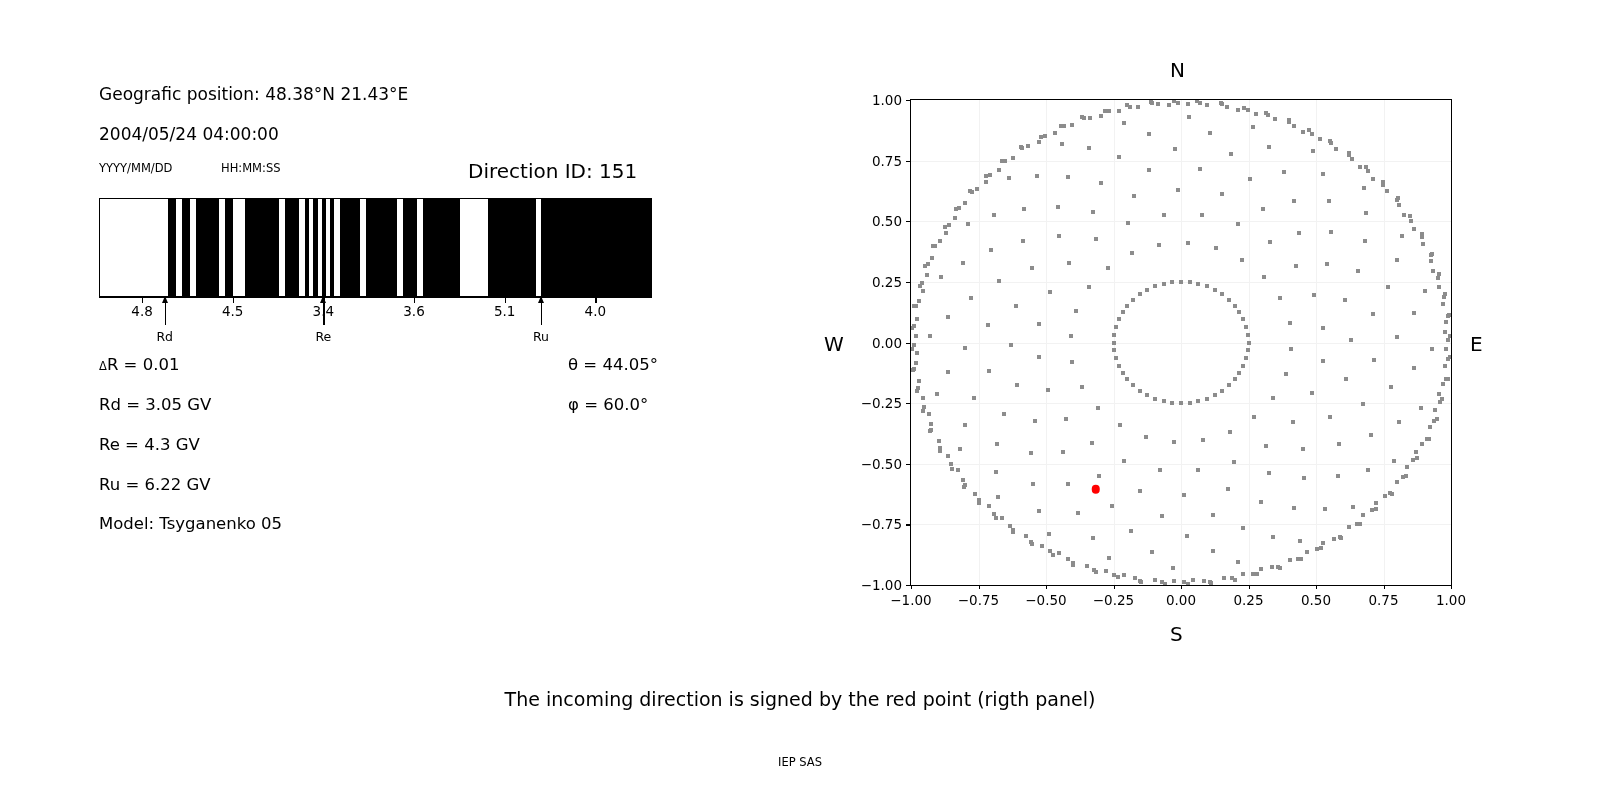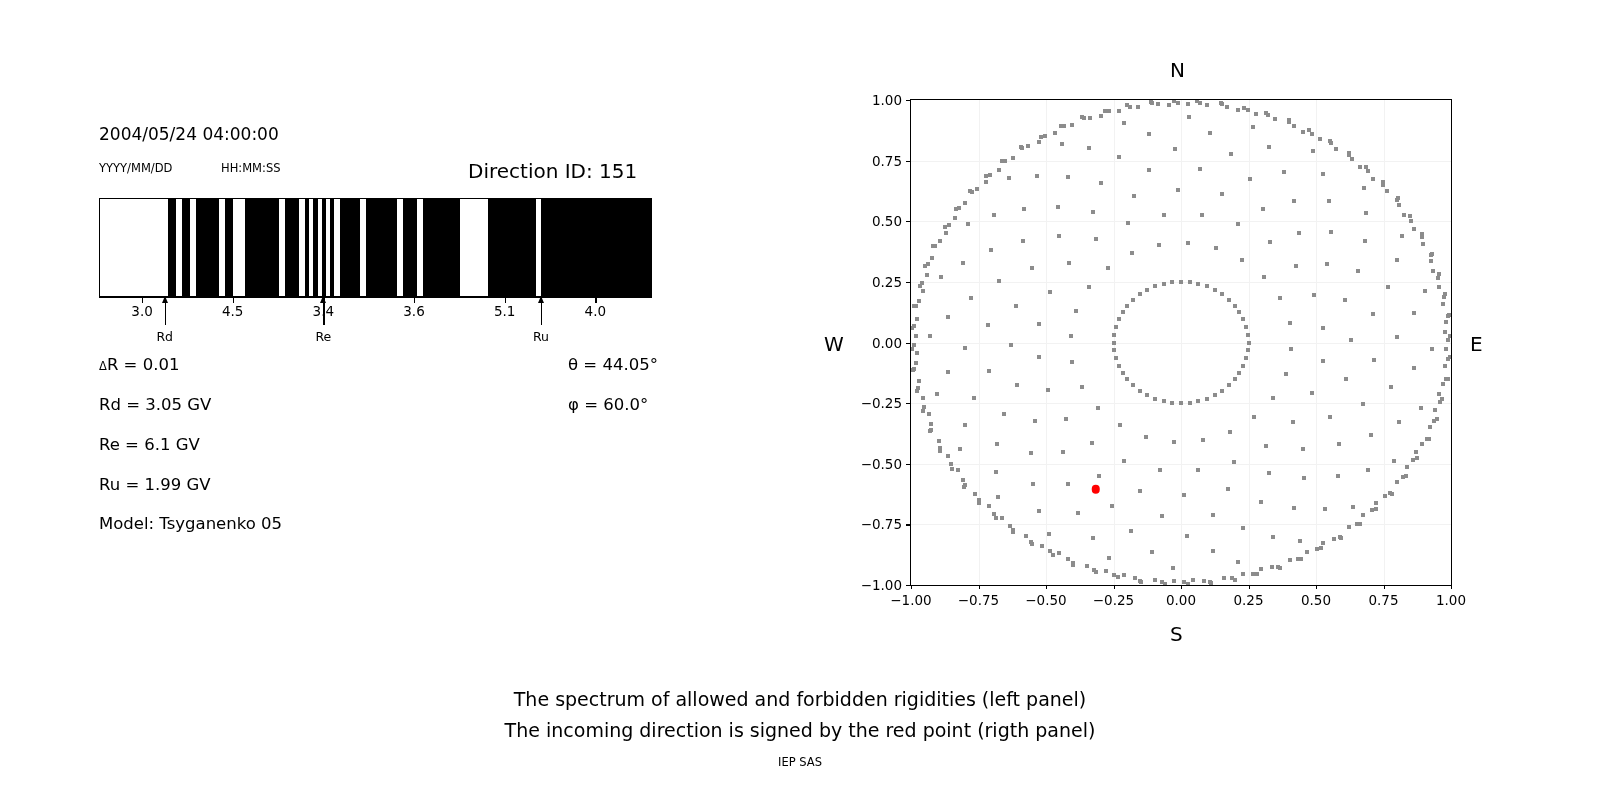--- a/index.html
+++ b/index.html
@@ -201,20 +201,21 @@
     text-align: center;
     font-size: 11.5px;
     color: #000;
   }
 </style>
 </head>
 <body>
 
 <div id="left-panel">
 
+  <div class="info-line" id="geo-position">Geografic position: 48.38°N 21.43°E</div>
 
   <div class="info-line" id="datetime">2004/05/24 04:00:00</div>
 
   <div class="info-line" id="fmt-date">YYYY/MM/DD</div>
 
   <div class="info-line" id="fmt-time">HH:MM:SS</div>
 
   <div class="info-line" id="direction-id">Direction ID: 151</div>
 
   <div id="spectrum-frame">
@@ -234,21 +235,21 @@
         <div class="band" style="left: 302.79px; width: 14.5049px;"></div>
         <div class="band" style="left: 323.188px; width: 36.7156px;"></div>
         <div class="band" style="left: 388.46px; width: 47.141px;"></div>
         <div class="band" style="left: 441.493px; width: 111.507px;"></div>
       </div>
   </div>
 
   <div id="spectrum-axis"></div>
   <div id="spectrum-axis-ticks">
       <div class="axis-tick" style="left: 142.061px;"></div>
-      <div class="axis-ticklabel" style="left: 142.061px;">3.0</div>
+      <div class="axis-ticklabel" style="left: 142.061px;">4.8</div>
       <div class="axis-tick" style="left: 232.717px;"></div>
       <div class="axis-ticklabel" style="left: 232.717px;">4.5</div>
       <div class="axis-tick" style="left: 323.373px;"></div>
       <div class="axis-ticklabel" style="left: 323.373px;">3.4</div>
       <div class="axis-tick" style="left: 414.029px;"></div>
       <div class="axis-ticklabel" style="left: 414.029px;">3.6</div>
       <div class="axis-tick" style="left: 504.684px;"></div>
       <div class="axis-ticklabel" style="left: 504.684px;">5.1</div>
       <div class="axis-tick" style="left: 595.34px;"></div>
       <div class="axis-ticklabel" style="left: 595.34px;">4.0</div>
@@ -258,22 +259,22 @@
       <div class="marker-label" style="left: 164.725px;">Rd</div>
       <div class="marker-arrow" style="left: 323.373px;"></div>
       <div class="marker-label" style="left: 323.373px;">Re</div>
       <div class="marker-arrow" style="left: 540.947px;"></div>
       <div class="marker-label" style="left: 540.947px;">Ru</div>
     </div>
 
   <div class="param param-left" style="top:355px"><span class="sub-delta">Δ</span><span>R = 0.01</span></div>
 
   <div class="param param-left" style="top:395px">Rd = 3.05 GV</div>
-  <div class="param param-left" style="top:435px">Re = 6.1 GV</div>
-  <div class="param param-left" style="top:475px">Ru = 1.99 GV</div>
+  <div class="param param-left" style="top:435px">Re = 4.3 GV</div>
+  <div class="param param-left" style="top:475px">Ru = 6.22 GV</div>
   <div class="param param-left" style="top:514px">Model: Tsyganenko 05</div>
 
   <div class="param param-right" style="top:355px">θ = 44.05°</div>
   <div class="param param-right" style="top:395px">φ = 60.0°</div>
 </div>
 
 <div id="right-panel">
 
   <div class="compass" id="compass-n" style="left:370px; top:58px;">N</div>
   <div class="compass" id="compass-s" style="left:370px; top:622px;">S</div>
@@ -818,16 +819,15 @@
       <div class="plot-ytick" style="left: 106px; top: 221.25px;"></div>
       <div class="plot-yticklabel" style="left: 52px; width: 50px; top: 221.25px;">0.50</div>
       <div class="plot-ytick" style="left: 106px; top: 160.625px;"></div>
       <div class="plot-yticklabel" style="left: 52px; width: 50px; top: 160.625px;">0.75</div>
       <div class="plot-ytick" style="left: 106px; top: 100px;"></div>
       <div class="plot-yticklabel" style="left: 52px; width: 50px; top: 100px;">1.00</div>
     </div>
 </div>
 
 <div id="caption">
-  <div class="caption-line">The spectrum of allowed and forbidden rigidities (left panel)</div>
   <div class="caption-line">The incoming direction is signed by the red point (rigth panel)</div>
 </div>
 <div id="footer">IEP SAS</div>
 
 </body></html>

